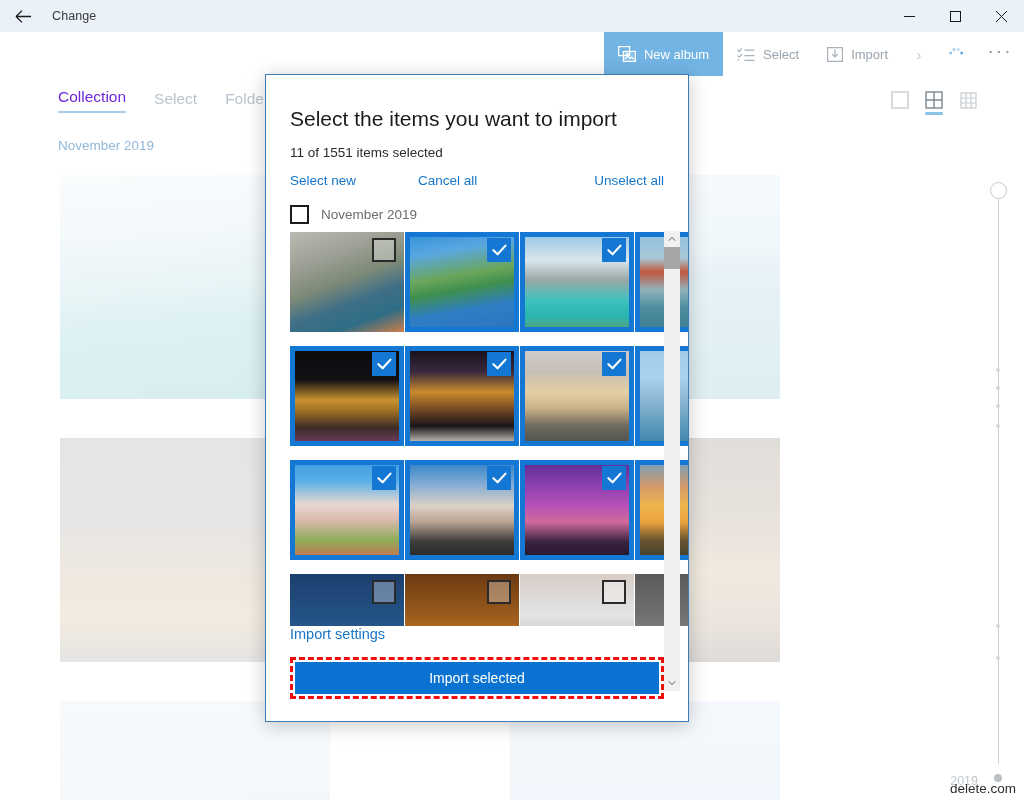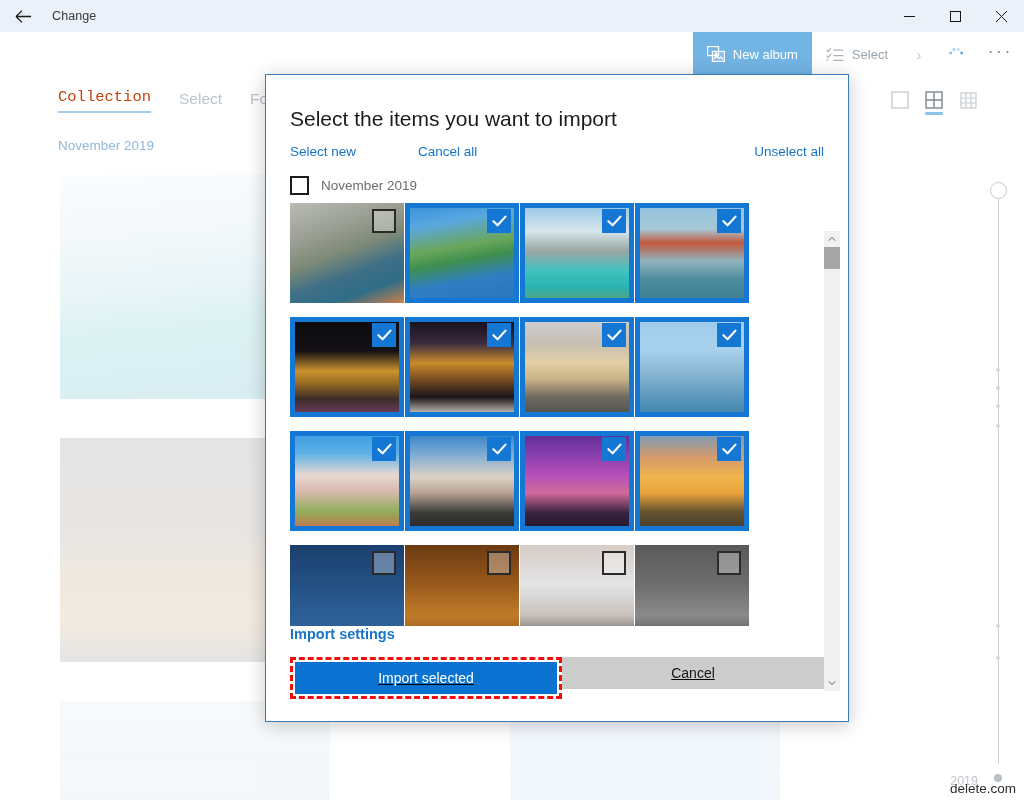--- a/index.html
+++ b/index.html
@@ -77,21 +77,21 @@
 
   
   .navtabs {
     position: absolute; left: 58px; top: 88px;
     display: flex; align-items: flex-end; gap: 28px;
   }
   .navtab {
     font-size: 15.5px; color: #b9c4ce; padding-bottom: 5px;
   }
   .navtab.active {
-    color: #c2410c; border-bottom: 2px solid #a9cbea; font-family: Liberation Mono, monospace;
+    color: #6d28d9; border-bottom: 2px solid #a9cbea;
   }
 
   .view-toggles {
     position: absolute; right: 46px; top: 88px;
     display: flex; align-items: center; gap: 14px;
   }
   .vt { position: relative; width: 20px; height: 24px;
         display: flex; align-items: center; justify-content: center; }
   .vt .u { position: absolute; bottom: -3px; left: 1px; width: 18px; height: 3px;
            background: #8ec3e8; border-radius: 1px; }
@@ -136,21 +136,21 @@
   }
 
   .watermark {
     position: absolute; right: 8px; bottom: 4px;
     font-size: 13.5px; color: #2d2d2d;
   }
 
   
   .dialog {
     position: absolute; left: 265px; top: 74px;
-    width: 584px; height: 648px;
+    width: 424px; height: 648px;
     background: #ffffff;
     border: 1px solid #3a7cb8;
     box-shadow: 0 3px 18px rgba(0,0,0,.22);
     display: flex; flex-direction: column;
   }
   .dlg-title {
     margin: 32px 24px 0 24px;
     font-size: 21px; color: #1b1b1b; font-weight: 400;
   }
   .dlg-sub {
@@ -218,28 +218,27 @@
     color: #606060; font-size: 8px;
   }
   .sb-track { flex: 1; width: 16px; position: relative; }
   .sb-thumb {
     position: absolute; left: 0; top: 0; width: 16px; height: 22px;
     background: #a6a6a6;
   }
 
   .dlg-footer { padding: 0 24px 0 24px; }
   .imp-settings {
-    font-size: 14.5px; color: #1675c8; font-weight: 700; margin-bottom: 2px;
+    font-size: 14.5px; color: #1675c8; font-weight: 400; margin-bottom: 2px;
   }
   .imp-desc { font-size: 12.5px; color: #3d3d3d; }
 
   .dlg-buttons {
     display: flex; 
     padding: 13px 24px 22px 24px;
-    text-decoration: underline;
   }
   .btn {
     height: 32px; flex: 1;
     display: flex; align-items: center; justify-content: center;
     font-size: 14px;
   }
   .btn.primary { background: #0a73d1; color: #ffffff; }
   .btn.secondary { background: #cccccc; color: #141414; }
   .ann-box {
     position: relative;
@@ -294,20 +293,29 @@
       <span>New album</span>
     </div>
     <div class="cmd-item">
       <span class="ic">
         <svg width="18" height="15" viewBox="0 0 18 15" fill="none" stroke="currentColor" stroke-width="1.2">
           <path d="M0.6 3l1.6 1.6L5 1.4M0.6 8.6l1.6 1.6L5 7M0.6 13.6l1.6-1.4"></path>
           <path d="M7.4 3.2H17.4M7.4 8.6H17.4M7.4 13.4H17.4"></path>
         </svg>
       </span>
       <span>Select</span>
+    </div>
+    <div class="cmd-item">
+      <span class="ic">
+        <svg width="16" height="16" viewBox="0 0 16 16" fill="none" stroke="currentColor" stroke-width="1.2">
+          <path d="M0.6 1.6h14.8v13.8H0.6z"></path>
+          <path d="M8 3.4v7.4M5.2 8l2.8 2.8L10.8 8"></path>
+        </svg>
+      </span>
+      <span>Import</span>
     </div>
     <div class="cmd-chevron">›</div>
     <div class="cmd-spinner">
       <svg width="20" height="20" viewBox="0 0 20 20">
         <circle cx="4.6" cy="9" r="1.5" fill="#8fc0e8"></circle>
         <circle cx="8" cy="5.6" r="1.5" fill="#a9d0ef"></circle>
         <circle cx="12.4" cy="5.6" r="1.5" fill="#c3def4"></circle>
         <circle cx="15.6" cy="9" r="1.6" fill="#6fafe0"></circle>
       </svg>
     </div>
@@ -369,20 +377,21 @@
     <div class="tl-dot" style="top:474px;"></div>
     <div class="tl-end"></div>
     <div class="tl-year">2019</div>
   </div>
 
   <div class="watermark">delete.com</div>
 
   <div class="dialog">
 
     <div class="dlg-title">Select the items you want to import</div>
+    <div class="dlg-sub">11 of 1551 items selected</div>
 
     <div class="dlg-links">
       <span class="dlg-link">Select new</span>
       <span class="dlg-link">Cancel all</span>
       <span class="dlg-link right">Unselect all</span>
     </div>
 
     <div class="dlg-body">
 
       <div class="group-head">
@@ -508,17 +517,16 @@
     </div>
 
     <div class="dlg-footer">
       <div class="imp-settings">Import settings</div>
     </div>
 
     <div class="dlg-buttons">
       <div class="ann-box">
         <div class="btn primary">Import selected</div>
       </div>
-      <div class="btn secondary">Cancel</div>
     </div>
 
   </div>
 </div>
 
 </body></html>

